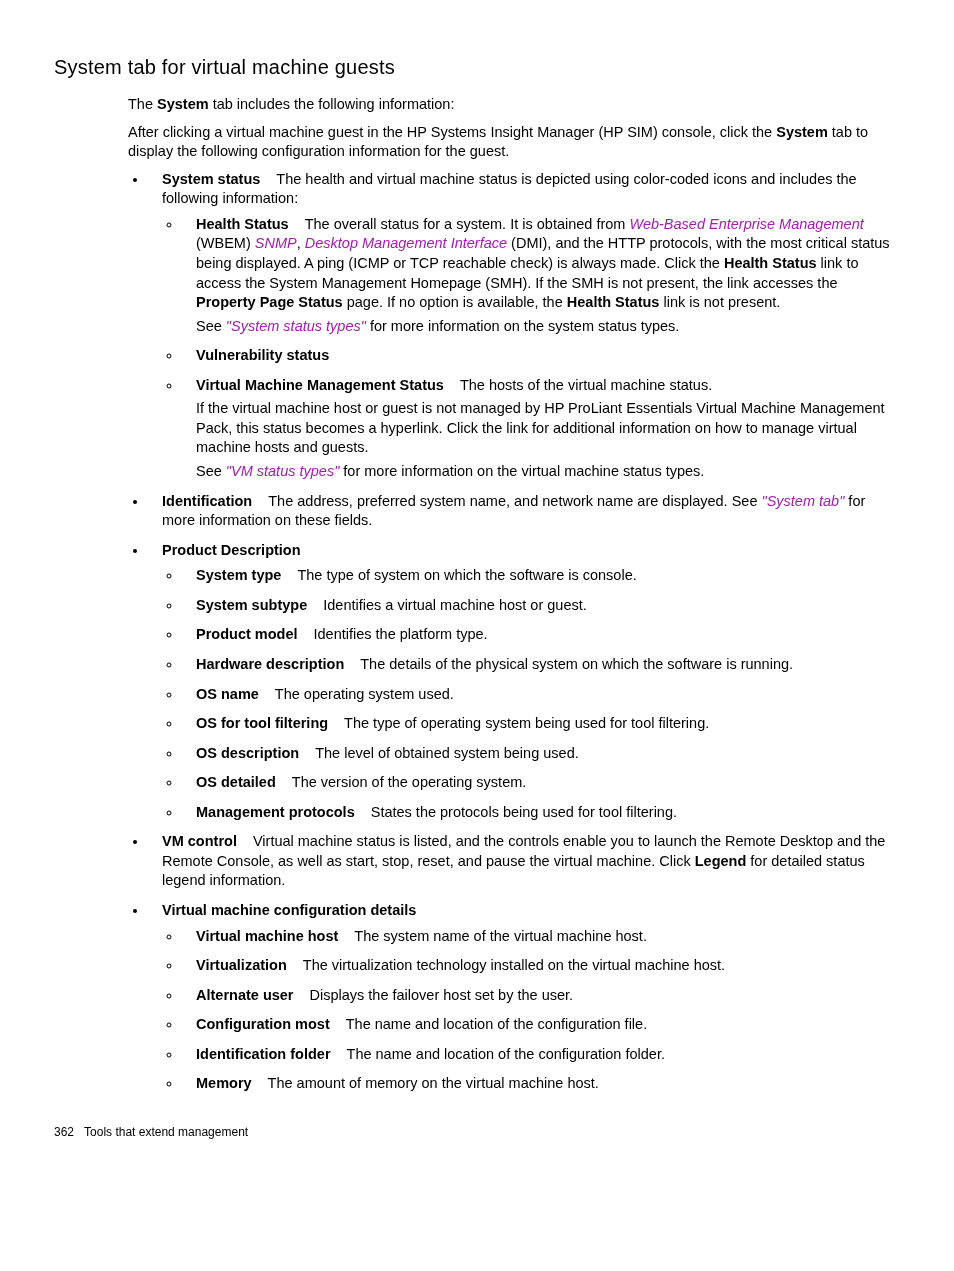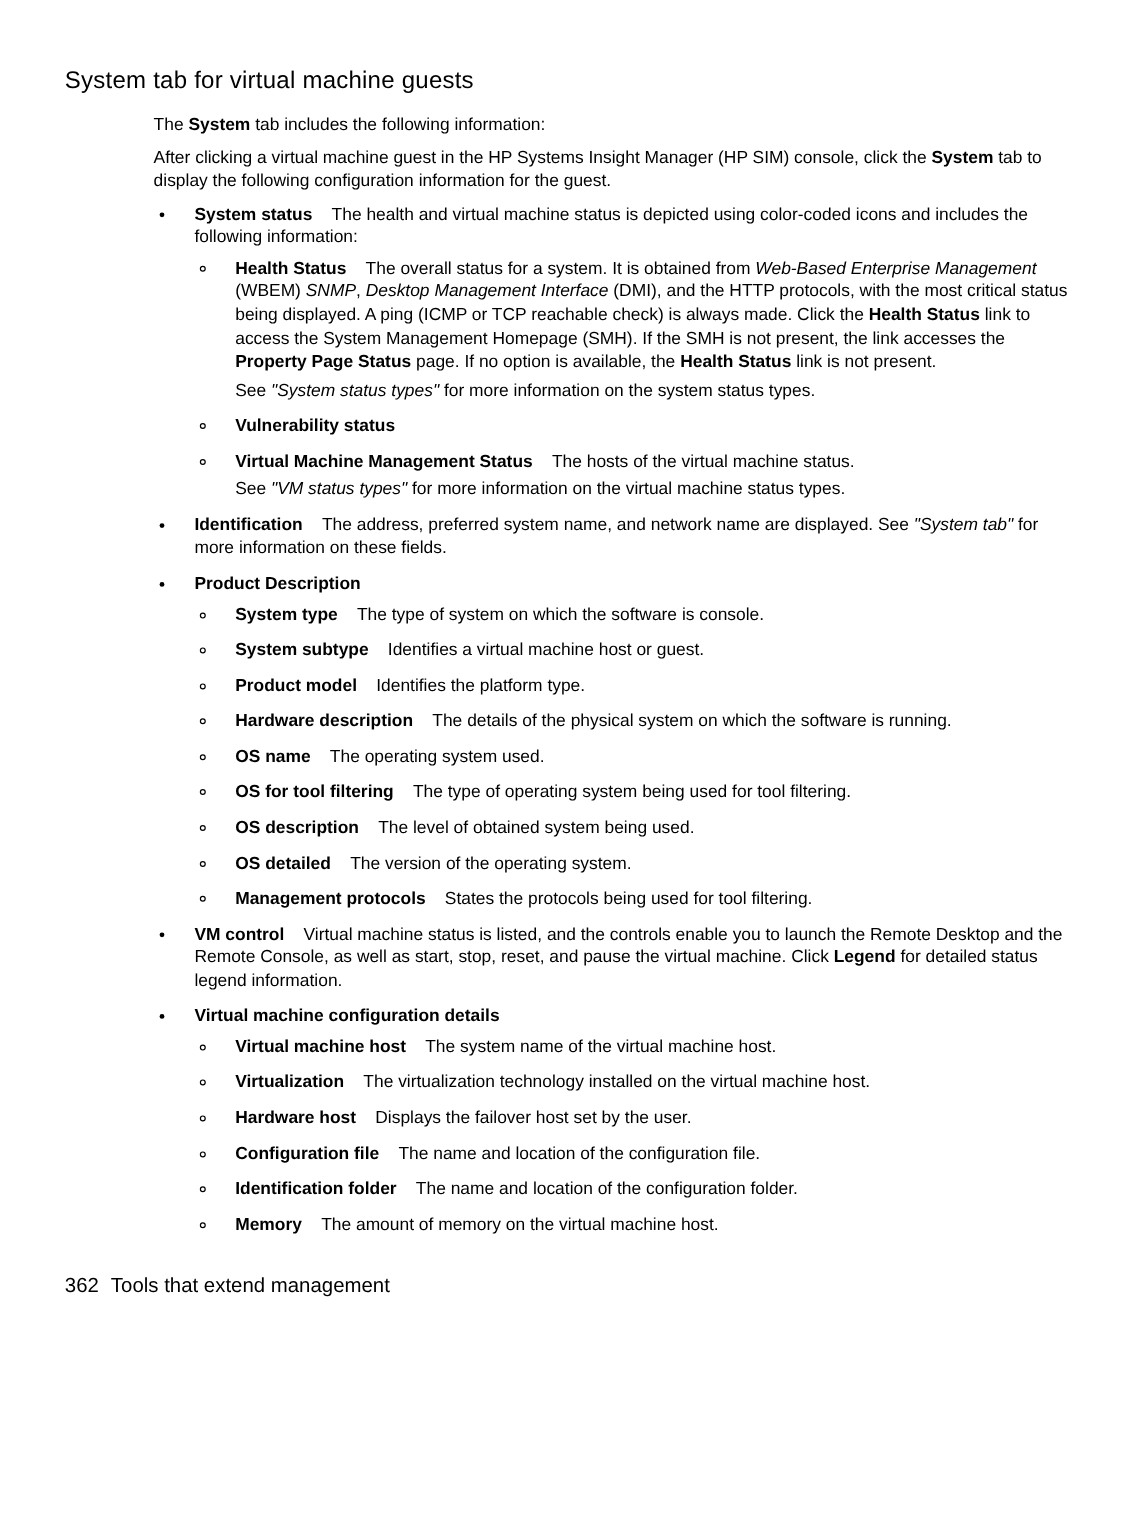--- a/index.html
+++ b/index.html
@@ -21,23 +21,23 @@
   }
   .body-indent { margin-left: 74px; }
   p { margin: 0 0 8px 0; }
   ul.l1 { padding-left: 20px; margin: 6px 0; }
   ul.l1 > li { margin-bottom: 10px; padding-left: 14px; }
   ul.l2 { padding-left: 20px; margin: 6px 0; }
   ul.l2 > li { margin-bottom: 10px; padding-left: 14px; }
   ul.tight > li { margin-bottom: 10px; }
   .bold { font-weight: bold; }
   .italic { font-style: italic; }
-  .link { color: #000000; font-style: italic; }
+  .link { color: #a21caf; font-style: italic; }
   .term { font-weight: bold; margin-right: 16px; }
-  .footer { font-size: 17px; margin-top: 30px; }
+  .footer { font-size: 12px; margin-top: 30px; }
   .pnum { margin-right: 10px; }
   .para { margin-top:4px; margin-bottom:4px;}
 </style>
 </head>
 <body>
 
 <h1>System tab for virtual machine guests</h1>
 
 <div class="body-indent">
 
@@ -55,20 +55,21 @@
       <ul class="l2">
         <li>
           <span class="term">Health Status</span><span>The overall status for a system. It is obtained from </span><span class="italic link">Web-Based Enterprise Management</span><span> (WBEM) </span><span class="italic link">SNMP</span><span>, </span><span class="italic link">Desktop Management Interface</span><span> (DMI), and the HTTP protocols, with the most critical status being displayed. A ping (ICMP or TCP reachable check) is always made. Click the </span><span class="bold">Health Status</span><span> link to access the System Management Homepage (SMH). If the SMH is not present, the link accesses the </span><span class="bold">Property Page Status</span><span> page. If no option is available, the </span><span class="bold">Health Status</span><span> link is not present.</span>
           <p class="para"><span>See </span><span class="link">"System status types"</span><span> for more information on the system status types.</span></p>
         </li>
         <li>
           <span class="bold">Vulnerability status</span>
         </li>
         <li>
           <span class="term">Virtual Machine Management Status</span><span>The hosts of the virtual machine status.</span>
+          <p class="para">If the virtual machine host or guest is not managed by HP ProLiant Essentials Virtual Machine Management Pack, this status becomes a hyperlink. Click the link for additional information on how to manage virtual machine hosts and guests.</p>
           <p class="para"><span>See </span><span class="link">"VM status types"</span><span> for more information on the virtual machine status types.</span></p>
         </li>
       </ul>
     </li>
 
     <li>
       <span class="term">Identification</span><span>The address, preferred system name, and network name are displayed. See </span><span class="link">"System tab"</span><span> for more information on these fields.</span>
     </li>
 
     <li>
@@ -88,22 +89,22 @@
 
     <li>
       <span class="term">VM control</span><span>Virtual machine status is listed, and the controls enable you to launch the Remote Desktop and the Remote Console, as well as start, stop, reset, and pause the virtual machine. Click </span><span class="bold">Legend</span><span> for detailed status legend information.</span>
     </li>
 
     <li>
       <span class="bold">Virtual machine configuration details</span>
       <ul class="l2 tight">
         <li><span class="term">Virtual machine host</span><span>The system name of the virtual machine host.</span></li>
         <li><span class="term">Virtualization</span><span>The virtualization technology installed on the virtual machine host.</span></li>
-        <li><span class="term">Hardware host</span><span>Displays the failover host set by the user.</span></li>
-        <li><span class="term">Configuration file</span><span>The name and location of the configuration file.</span></li>
+        <li><span class="term">Alternate user</span><span>Displays the failover host set by the user.</span></li>
+        <li><span class="term">Configuration most</span><span>The name and location of the configuration file.</span></li>
         <li><span class="term">Identification folder</span><span>The name and location of the configuration folder.</span></li>
         <li><span class="term">Memory</span><span>The amount of memory on the virtual machine host.</span></li>
       </ul>
     </li>
   </ul>
 </div>
 
 <div class="footer">
   <span class="pnum">362</span><span>Tools that extend management</span>
 </div>

